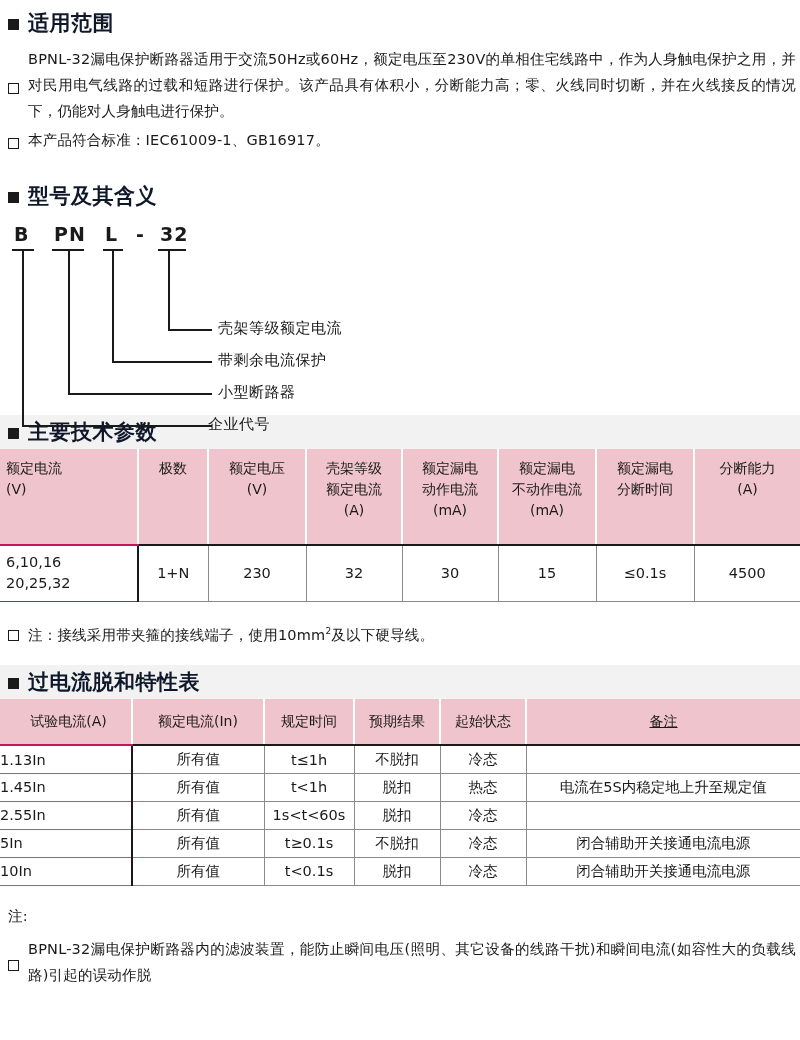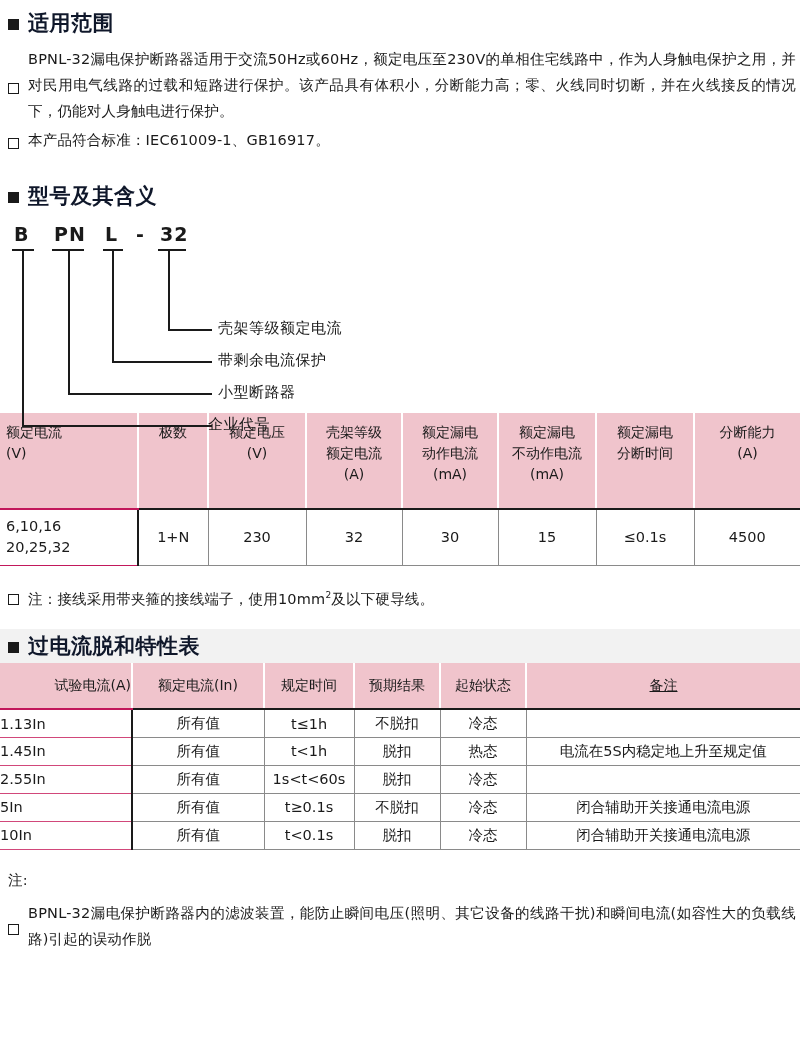--- a/index.html
+++ b/index.html
@@ -124,21 +124,21 @@
     background: #f0c4cc;
     font-weight: normal;
     font-size: 14px;
     vertical-align: middle;
     text-align: center;
     height: 46px;
     border-right: 2px solid #ffffff;
     border-bottom: 2px solid #1a1a1a;
   }
   .t2 th.first {
-    text-align: right;
+    text-align: center;
     padding-left: 6px;
     border-bottom: 2px solid #c2185b;
   }
   .t2 th:last-child { border-right: none; text-decoration: underline; }
 
   .t2 td {
     font-size: 14.5px;
     text-align: center;
     height: 28px;
     vertical-align: middle;
@@ -203,20 +203,24 @@
 
     <div class="vline" style="left:68px; top:36px; height:146px;"></div>
     <div class="hline" style="left:68px; top:180px; width:144px;"></div>
     <span class="lead-label" style="left:218px; top:170px;">小型断路器</span>
 
     <div class="vline" style="left:22px; top:36px; height:178px;"></div>
     <div class="hline" style="left:22px; top:212px; width:190px;"></div>
     <span class="lead-label" style="left:208px; top:202px;">企业代号</span>
   </div>
 
+  <div class="section-head banded" style="margin-top:2px;">
+    <span class="sq"></span>
+    <span>主要技术参数</span>
+  </div>
 
   <table class="t1">
     <colgroup>
       <col style="width:138px">
         <col style="width:70px">
         <col style="width:98px">
         <col style="width:96px">
       <col style="width:96px">
         <col style="width:98px">
         <col style="width:98px">

